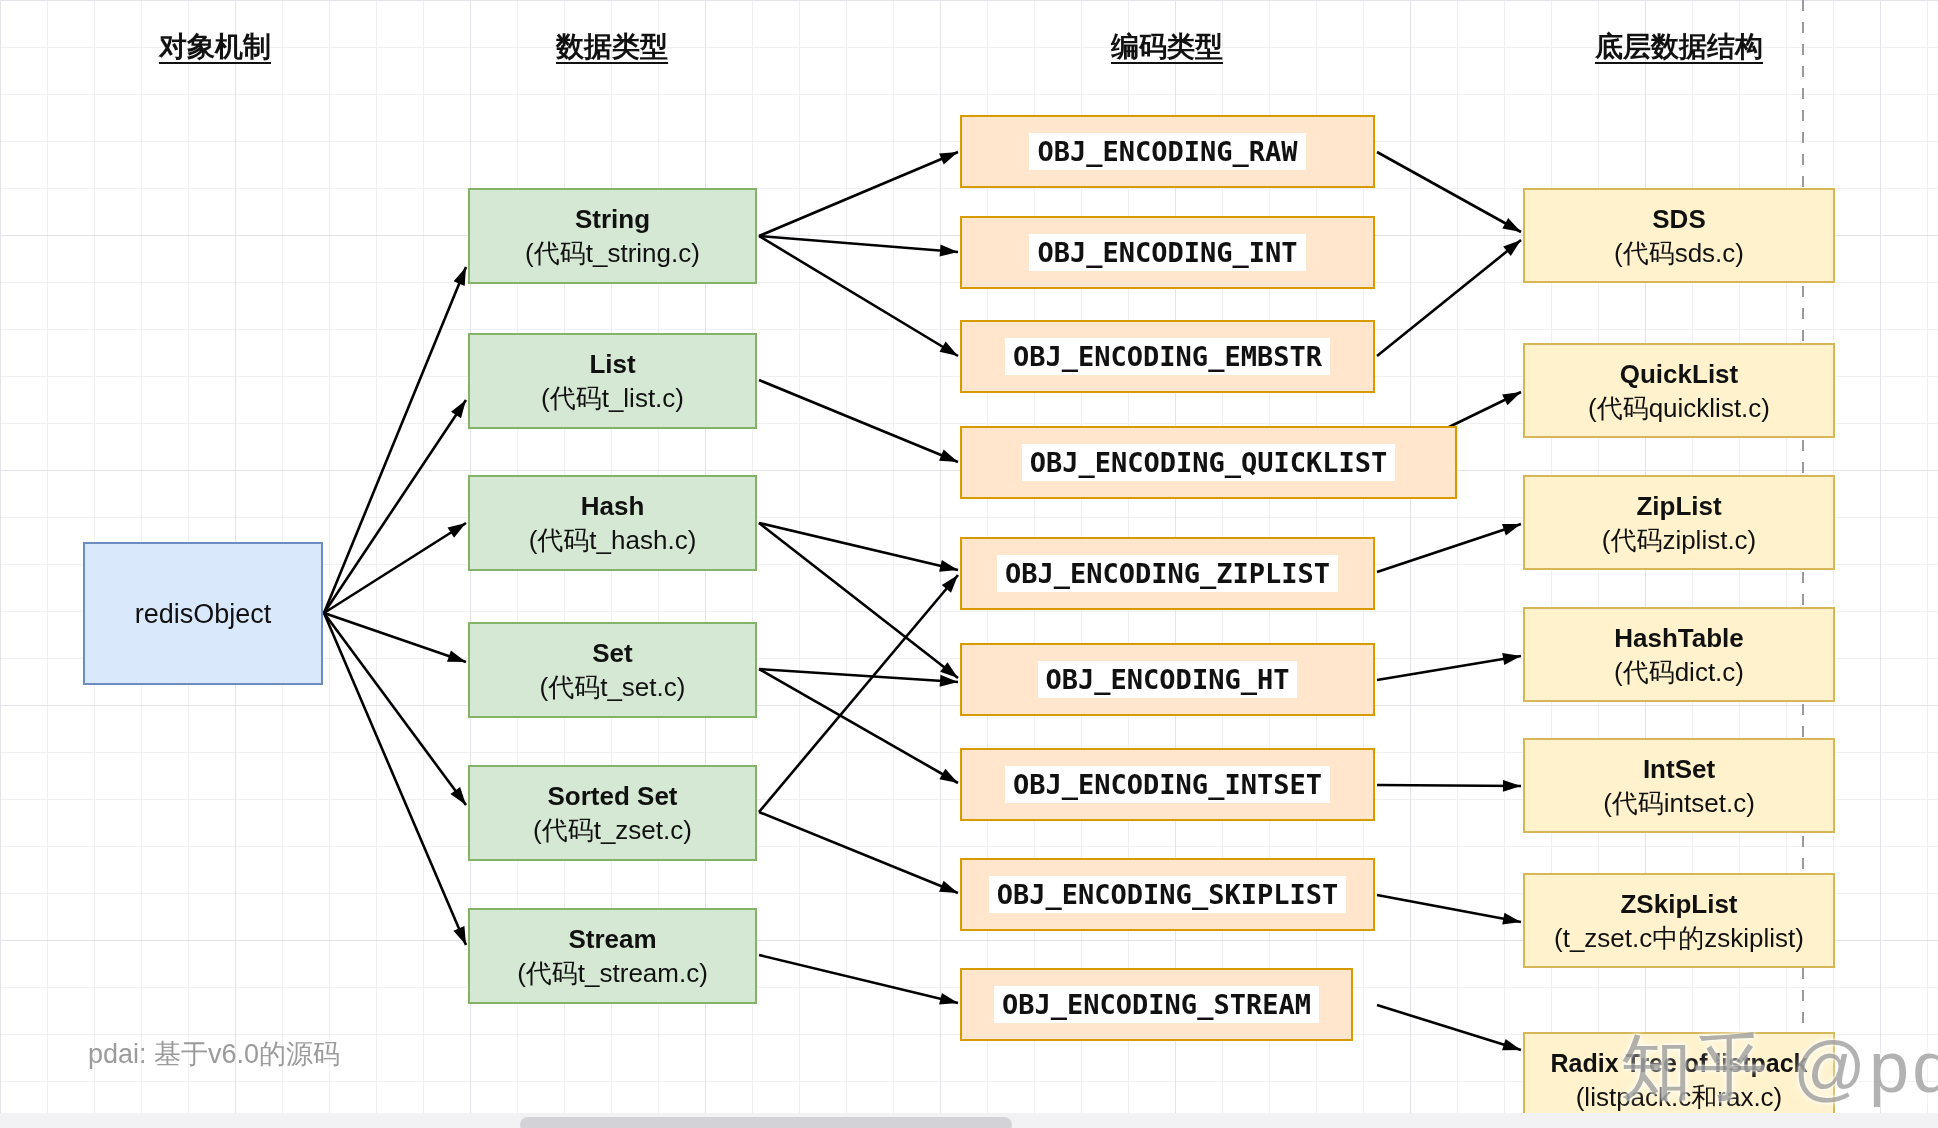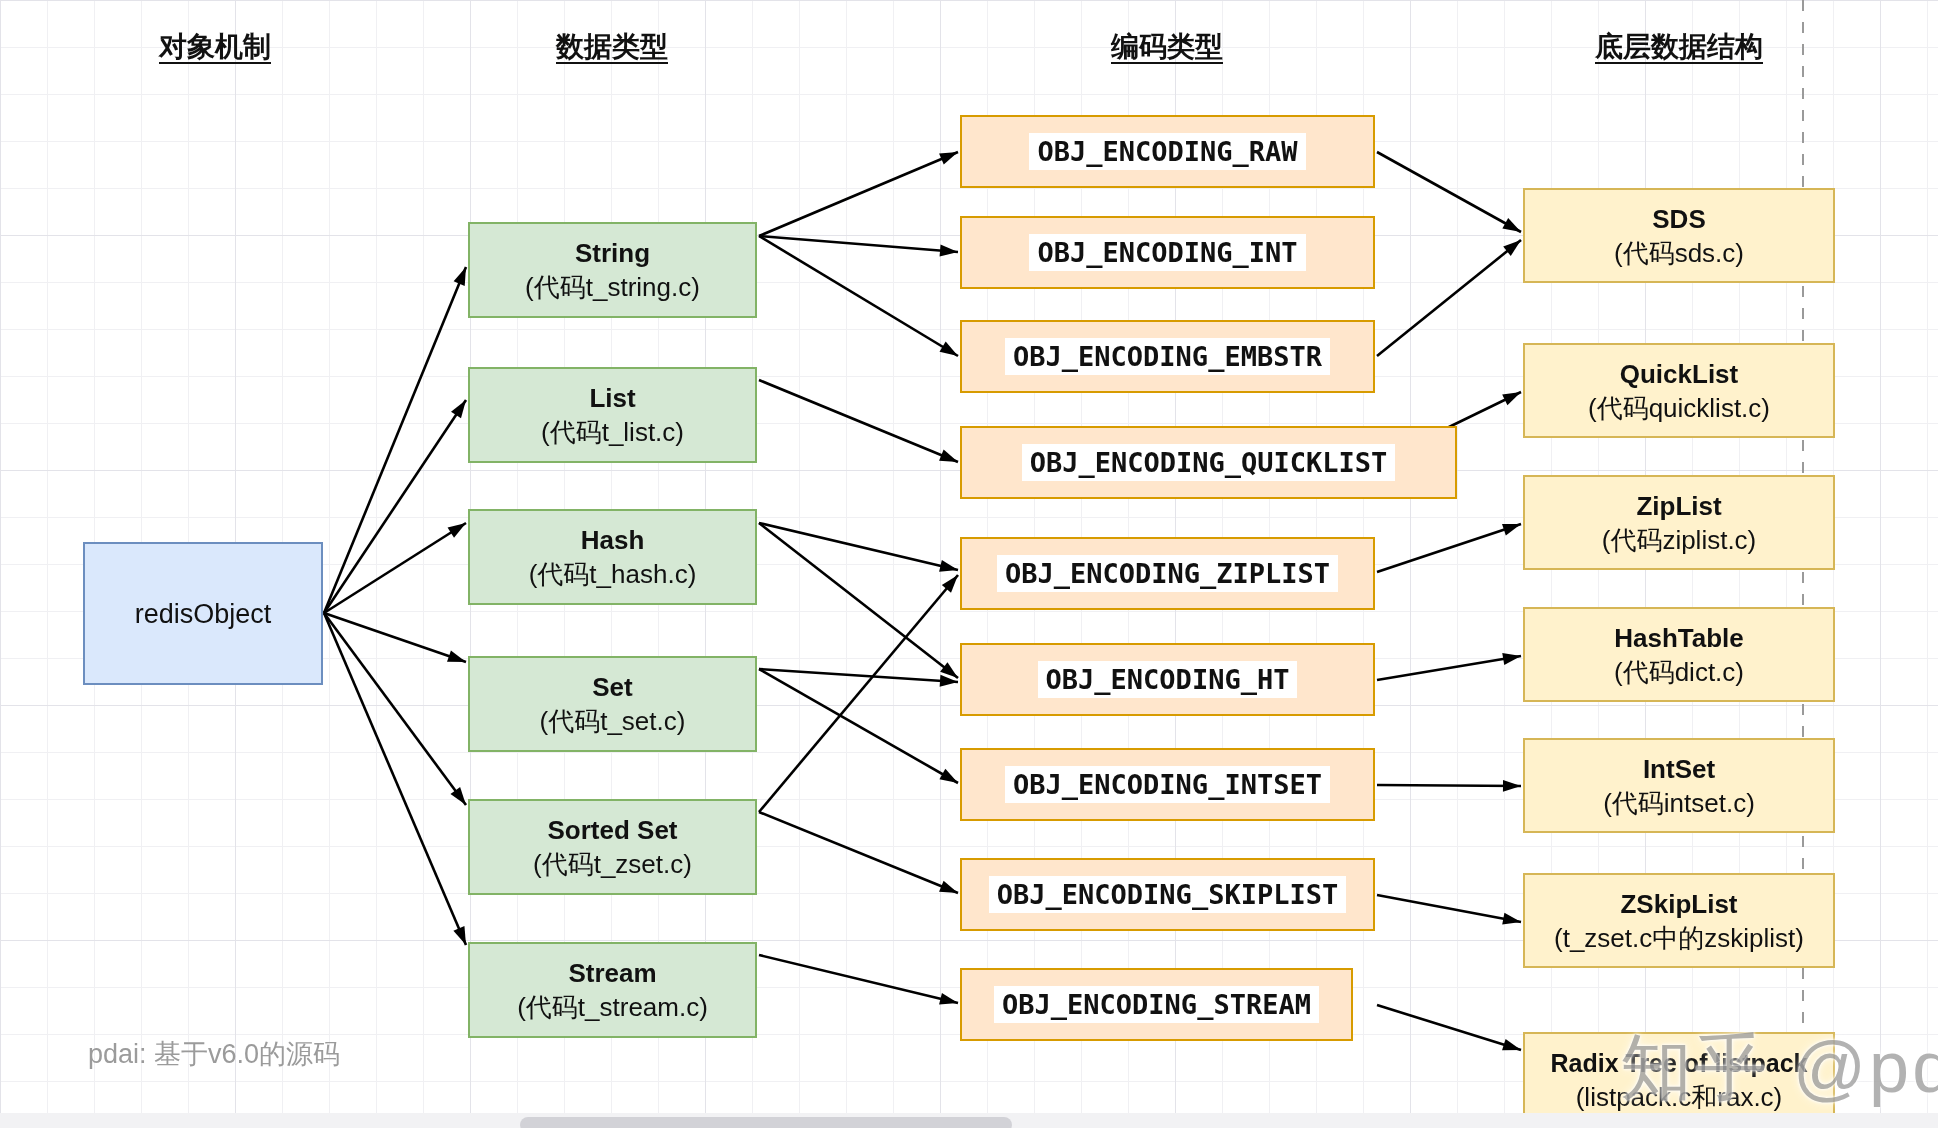--- a/index.html
+++ b/index.html
@@ -25,21 +25,21 @@
   }
   .node{
     position:absolute;z-index:2;box-sizing:border-box;
     display:flex;flex-direction:column;align-items:center;justify-content:center;
     text-align:center;color:#111;
   }
   .node .t1{font-size:26px;font-weight:bold;line-height:34px;white-space:nowrap;}
   .node .t2{font-size:26px;font-weight:normal;line-height:34px;white-space:nowrap;}
   .blue{background:#dae8fc;border:2px solid #6c8ebf;align-items:center;}
   .blue .t2{font-size:27px;}
-  .green{background:#d5e8d4;border:2px solid #82b366;margin-top:34px;}
+  .green{background:#d5e8d4;border:2px solid #82b366;}
   .orange{background:#ffe6cc;border:2px solid #d79b00;}
   .orange .mono{
     font-family:"DejaVu Sans Mono", monospace;font-size:27px;font-weight:600;
     background:#ffffff;padding:3px 8px;white-space:nowrap;
   }
   .yellow{background:#fff2cc;border:2px solid #d6b656;text-align:right;}
   .caption{
     position:absolute;left:88px;top:1036px;font-size:27px;color:#9b9b9b;
     white-space:nowrap;z-index:2;
   }

